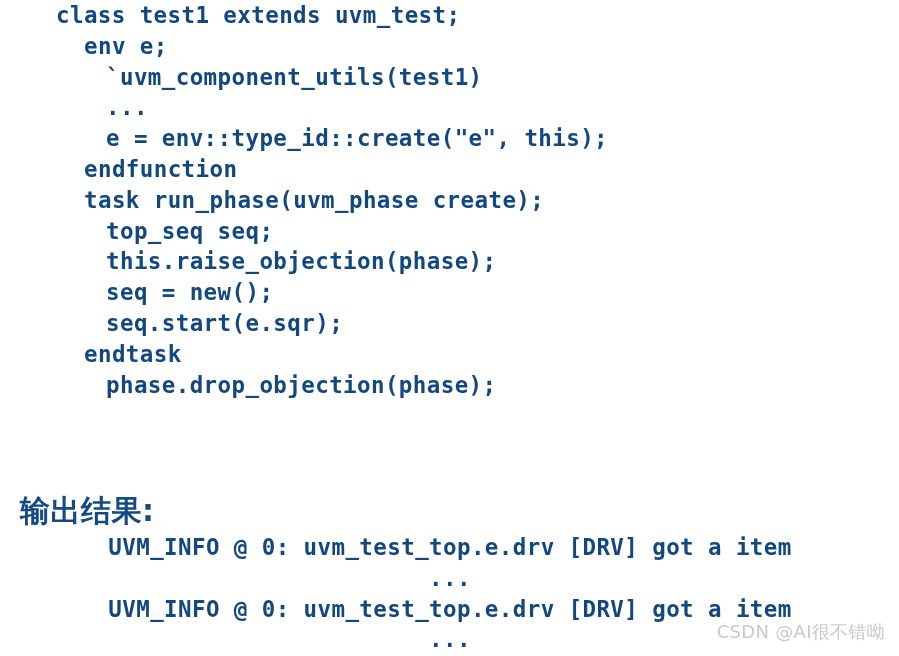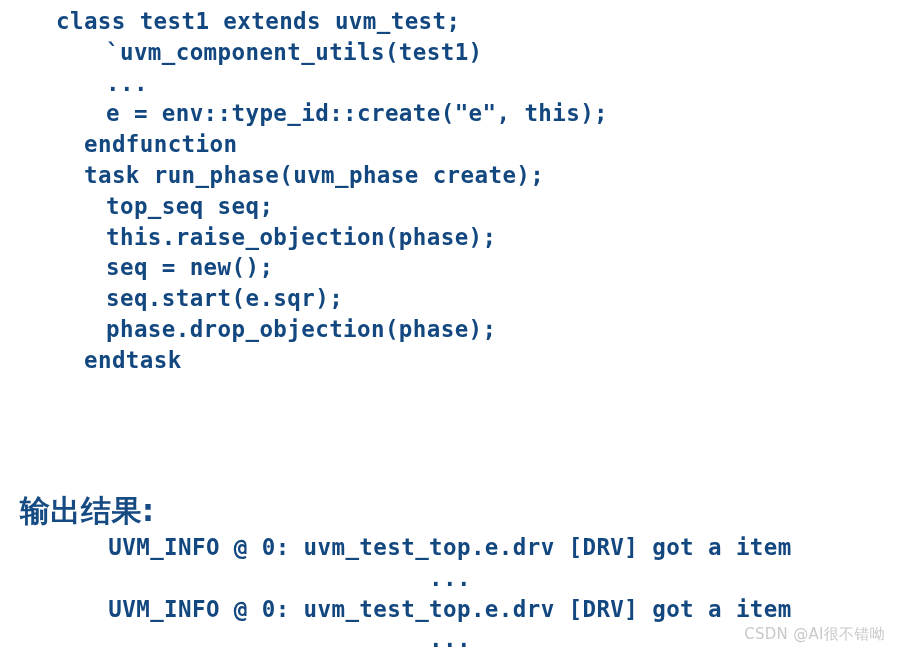--- a/index.html
+++ b/index.html
@@ -20,21 +20,20 @@
     inset: 0;
     background: #ffffff;
   }
 
   
   .code-block {
     position: absolute;
     left: 0;
     top: 0;
     width: 899px;
-    margin-top: 6px;
   }
 
   .code-line {
     font-family: "DejaVu Sans Mono", "Liberation Mono", monospace;
     font-weight: bold;
     font-size: 22.5px;
     line-height: 30.8px;
     color: #13477f;
     white-space: pre;
     letter-spacing: 0.4px;
@@ -79,44 +78,45 @@
     letter-spacing: 0.4px;
     height: 30.8px;
   }
 
   
   .watermark {
     position: absolute;
     right: 14px;
     bottom: 12px;
     font-family: "DejaVu Sans", "Liberation Sans", sans-serif;
-    font-size: 15px;
+    font-size: 18px;
     color: #c9c9c9;
     white-space: pre;
     letter-spacing: 0.3px;
   }
 </style>
 </head>
 <body>
 
 <div id="page">
 
   <div class="code-block">
       <div class="code-line ind-0">class test1 extends uvm_test;</div>
+      <div class="code-line ind-1">env e;</div>
       <div class="code-line ind-2">`uvm_component_utils(test1)</div>
       <div class="code-line ind-2">...</div>
       <div class="code-line ind-2">e = env::type_id::create("e", this);</div>
       <div class="code-line ind-1">endfunction</div>
       <div class="code-line ind-1">task run_phase(uvm_phase create);</div>
       <div class="code-line ind-2">top_seq seq;</div>
       <div class="code-line ind-2">this.raise_objection(phase);</div>
       <div class="code-line ind-2">seq = new();</div>
       <div class="code-line ind-2">seq.start(e.sqr);</div>
+      <div class="code-line ind-1">endtask</div>
       <div class="code-line ind-2">phase.drop_objection(phase);</div>
-      <div class="code-line ind-1">endtask</div>
     </div>
 
   <div class="output-heading">输出结果:</div>
 
   <div class="log-block">
       <div class="log-line">UVM_INFO @ 0: uvm_test_top.e.drv [DRV] got a item</div>
       <div class="log-line">...</div>
       <div class="log-line">UVM_INFO @ 0: uvm_test_top.e.drv [DRV] got a item</div>
       <div class="log-line">...</div>
     </div>

